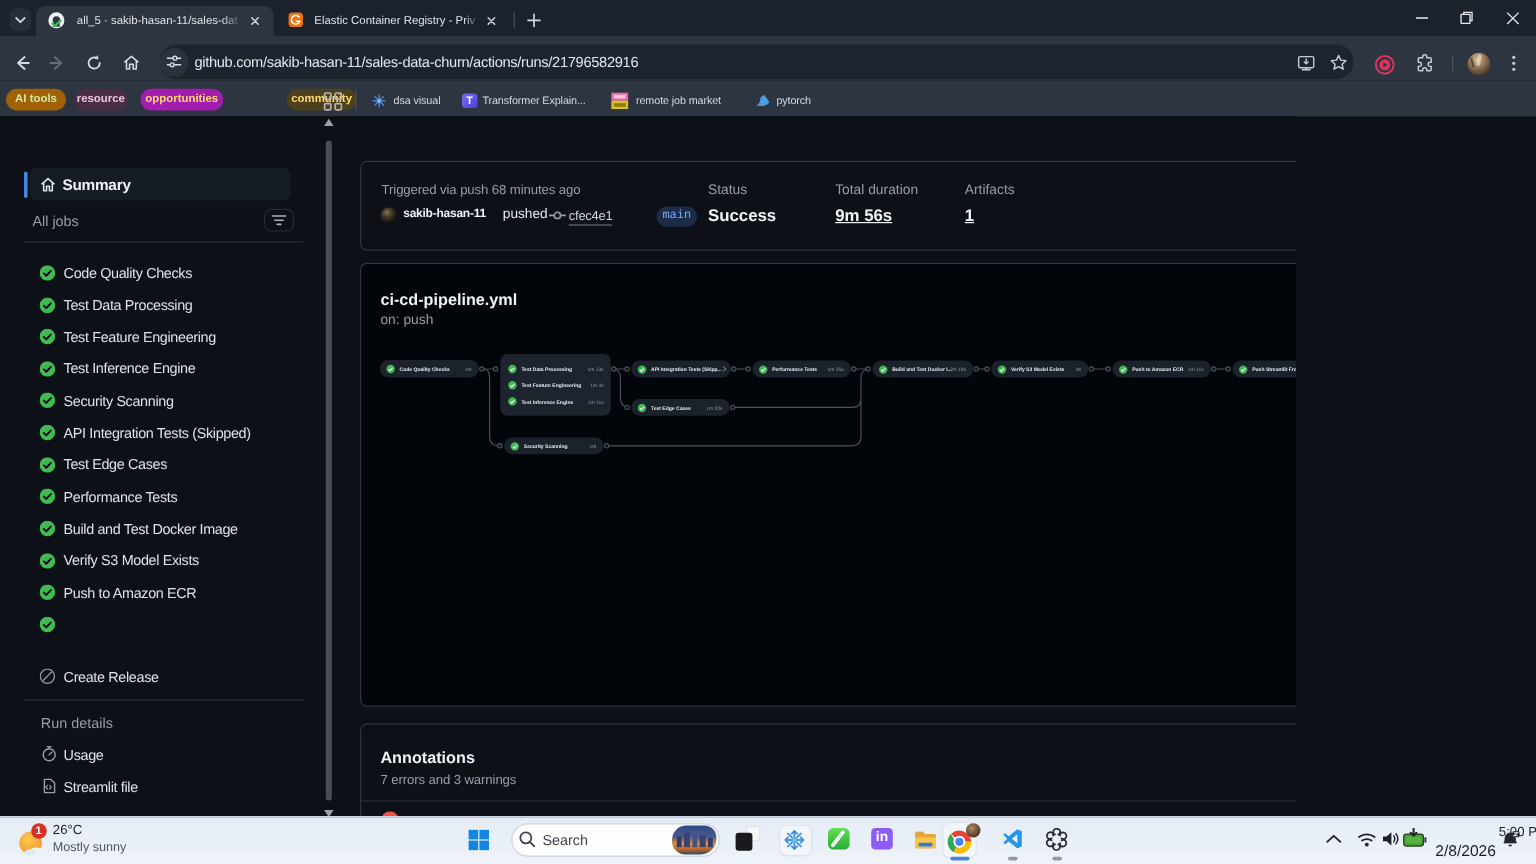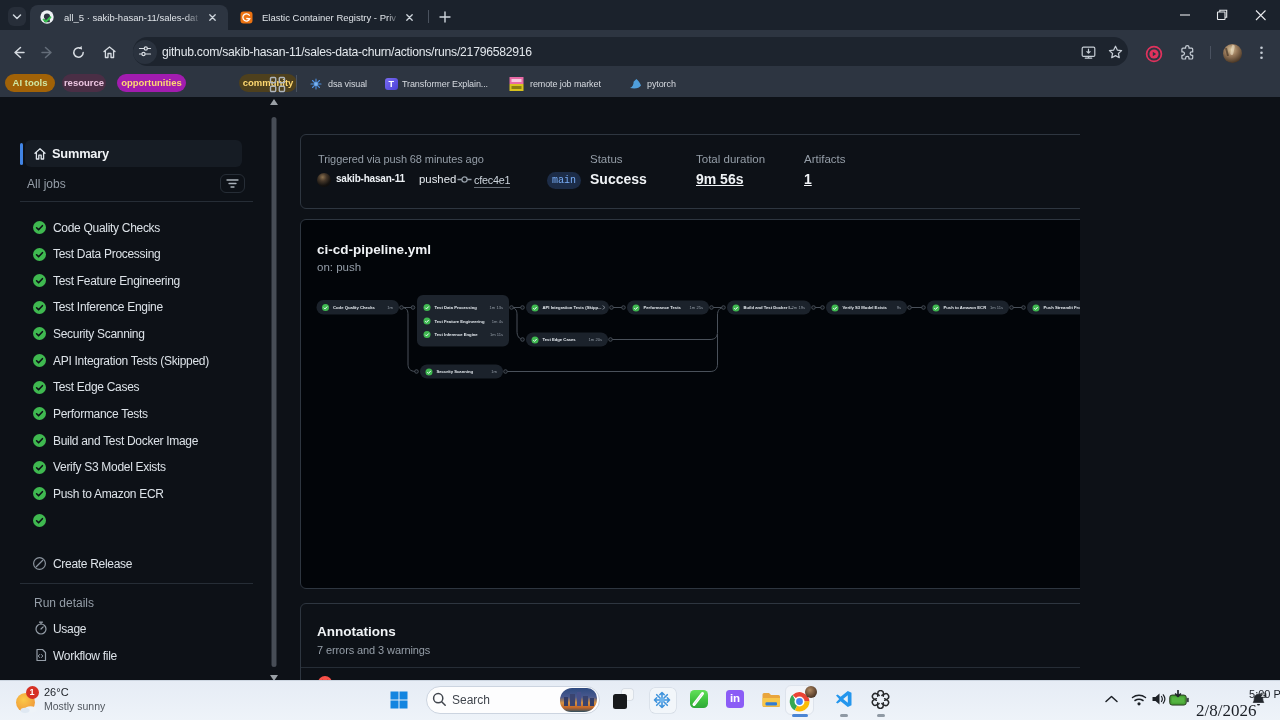--- a/index.html
+++ b/index.html
@@ -263,21 +263,21 @@
     <div class="abs muted" style="left:34px;top:499px;font-size:12px;">Run details</div>
     <svg class="abs" style="left:34px;top:524px;" width="14" height="14">
         <circle cx="7" cy="8" r="5" fill="none" stroke="#959ea8" stroke-width="1.2"></circle>
         <path d="M7 8 L9.2 5.8 M5.5 1.2 L8.5 1.2 M7 1.2 L7 3" stroke="#959ea8" stroke-width="1.2" fill="none" stroke-linecap="round"></path>
       </svg>
     <div class="job" style="top:524.5px;">Usage</div>
     <svg class="abs" style="left:34px;top:551px;" width="14" height="14">
         <path d="M3 1.5 h5.5 L11.5 4.5 V12.5 H3 Z" fill="none" stroke="#959ea8" stroke-width="1.2" stroke-linejoin="round"></path>
         <path d="M5.6 6.5 L4.2 8 L5.6 9.5 M7.4 6.5 L8.8 8 L7.4 9.5" stroke="#959ea8" stroke-width="1" fill="none" stroke-linecap="round" stroke-linejoin="round"></path>
       </svg>
-    <div class="job" style="top:551.5px;">Workflow file</div>
+    <div class="job" style="top:551.5px;">Streamlit file</div>
 
     <polygon class="abs"></polygon>
     <svg class="abs" style="left:268px;top:0px;" width="12" height="583">
       <polygon points="6,2 10,8 2,8" fill="#9aa0a6"></polygon>
       <rect x="3.5" y="20" width="5" height="550" rx="2.5" fill="#474d56"></rect>
       <polygon points="2,578 10,578 6,584" fill="#9aa0a6"></polygon>
     </svg>
 
     <div class="card" style="left:300px;top:36.5px;width:947px;height:75px;"></div>
     <div class="abs muted" style="left:318px;top:56px;font-size:11px;letter-spacing:-0.1px;">Triggered via push 68 minutes ago</div>
@@ -585,21 +585,21 @@
       <path d="M1.5 5 h3 L8.5 1.5 V12.5 L4.5 9 h-3 Z" fill="#1c2026"></path>
       <path d="M10.5 4.5 a4.5 4.5 0 0 1 0 5 M12.3 2.8 a7 7 0 0 1 0 8.4" stroke="#1c2026" stroke-width="1.2" fill="none" stroke-linecap="round"></path>
     </svg>
   <svg class="abs" style="left:1169px;top:690px;" width="20" height="17">
     <rect x="0.75" y="5.05" width="16.5" height="10" rx="2.4" fill="#48a335" stroke="#27391f" stroke-width="1"></rect>
     <rect x="18" y="7.8" width="1.8" height="4.5" rx="0.8" fill="#3a4046"></rect>
     <path d="M9 0.5 L9 6.2 M6.6 4 L9 6.6 L11.4 4" stroke="#23272c" stroke-width="1.7" fill="none" stroke-linecap="round" stroke-linejoin="round"></path>
     <rect x="2.8" y="7.2" width="12.4" height="5.6" rx="1.2" fill="#5fc04a" opacity="0.6"></rect>
   </svg>
   <div class="abs" style="left:1196px;top:687.5px;width:47px;text-align:right;font-size:11px;color:#1b1f26;margin-left:47px;">5:00 PM</div>
-  <div class="abs" style="left:1196px;top:700.5px;width:47px;text-align:left;font-size:17px;color:#1b1f26;font-family:Liberation Serif, serif;">2/8/2026</div>
+  <div class="abs" style="left:1196px;top:700.5px;width:47px;text-align:left;font-size:13px;color:#1b1f26;">2/8/2026</div>
   <svg class="abs" style="left:1251px;top:692px;" width="16" height="16">
       <path d="M7.5 2.2 a4.2 4.2 0 0 1 4.2 4.2 c0 2.9 1.1 4 1.1 4 H2.2 c0 0 1.1 -1.1 1.1 -4 A4.2 4.2 0 0 1 7.5 2.2 Z" fill="#23272d" stroke="#23272d" stroke-width="0.8" stroke-linejoin="round"></path>
       <path d="M6 12 a1.5 1.5 0 0 0 3 0 Z" fill="#23272d"></path>
       <rect x="9.3" y="0.8" width="6" height="5" rx="1.2" fill="#23272d"></rect>
       <path d="M10.6 2 h3 l-3 2.4 h3" stroke="#eef2f6" stroke-width="0.9" fill="none"></path>
     </svg>
 
 </div>
 
 </body></html>

